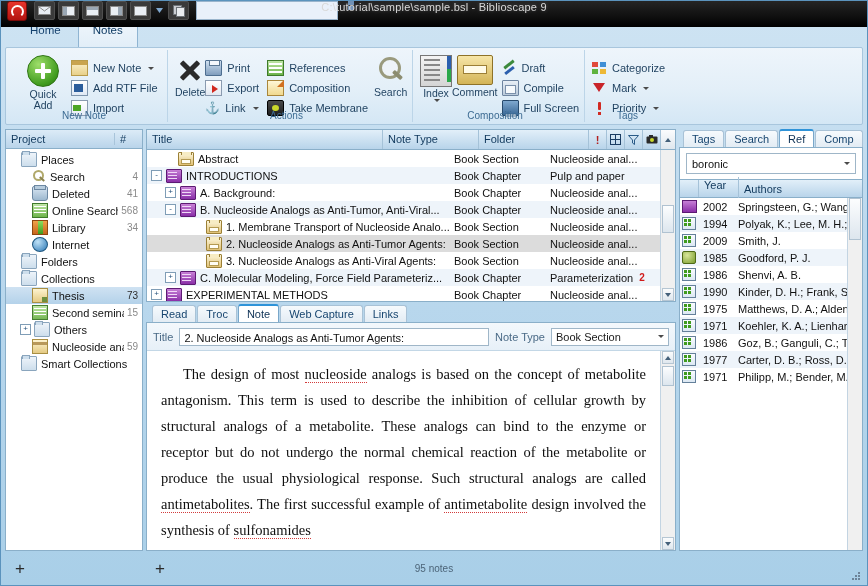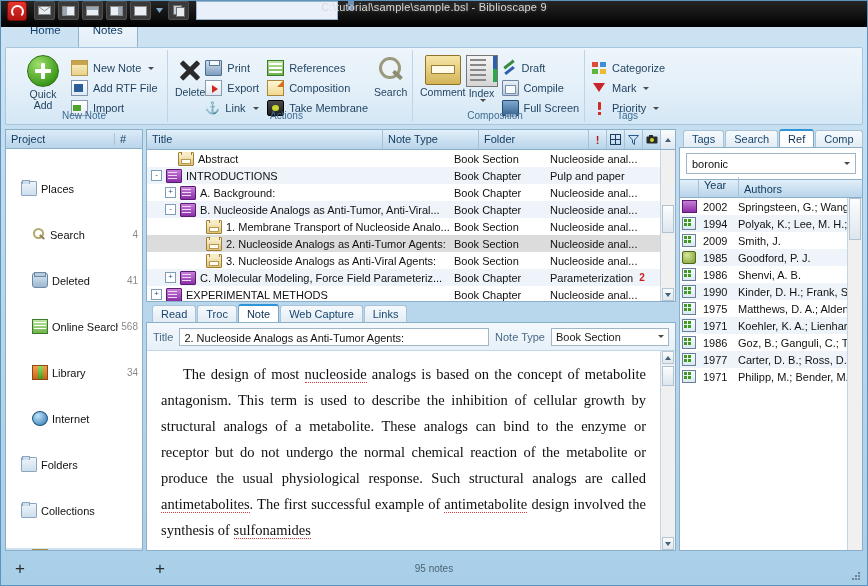--- a/index.html
+++ b/index.html
@@ -149,21 +149,21 @@
   
   .sidebar{width:138px;flex:0 0 138px;display:flex;flex-direction:column;min-height:0;}
   .ph{
     height:18px;flex:0 0 18px;display:flex;align-items:center;
     background:linear-gradient(180deg,#dcebf7,#b9d4ea);
     border-bottom:1px solid #8aafc9;font-size:11px;color:#123a5e;
   }
   .ph .t{padding-left:5px;flex:1;}
   .ph .n{width:22px;text-align:left;border-left:1px solid #a8c4da;padding-left:5px;}
   .tree{flex:1;overflow:hidden;background:#fff;padding-top:2px;}
-  .trow{height:17px;display:flex;align-items:center;font-size:11px;color:#111;padding-right:4px;position:relative;margin-top:29px;}
+  .trow{height:17px;display:flex;align-items:center;font-size:11px;color:#111;padding-right:4px;position:relative;}
   .trow.sel{background:linear-gradient(180deg,#cfe2f2,#b4d2ea);}
   .trow .exp{width:9px;height:9px;border:1px solid #7f9db6;background:#fff;font-size:8px;line-height:7px;text-align:center;color:#26527c;margin-left:3px;flex:0 0 9px;}
   .trow .sp{width:9px;flex:0 0 9px;margin-left:3px;}
   .trow .lbl{flex:1;white-space:nowrap;overflow:hidden;}
   .trow .cnt{color:#8a8a8a;font-size:10px;padding-left:3px;}
   .trow.sel .cnt{color:#2b2b2b;}
   .ti{width:14px;height:13px;margin:0 4px 0 3px;flex:0 0 14px;position:relative;}
   .fold{background:linear-gradient(180deg,#eef4fa,#cddeec);border:1px solid #8aa5bd;border-radius:1px;}
   .fold:before{content:"";position:absolute;left:0;top:-2px;width:6px;height:3px;background:#cddeec;border:1px solid #8aa5bd;border-bottom:none;}
   .i-search{background:none;}
@@ -410,28 +410,28 @@
         </div>
       </div>
       <div class="bigbtn" style="width:46px;margin-left:6px">
         <div class="ic-search"></div>
         <div class="cap">Search</div>
       </div>
       <div class="glabel">Actions</div>
     </div>
 
     <div class="group" style="width:172px">
-      <div class="bigbtn" style="width:50px">
-        <div class="ic-comment"></div>
-        <div class="cap">Comment</div>
-      </div>
       <div class="bigbtn" style="width:38px">
         <div class="ic-index"></div>
         <div class="cap">Index</div>
         <div class="caret"></div>
+      </div>
+      <div class="bigbtn" style="width:50px">
+        <div class="ic-comment"></div>
+        <div class="cap">Comment</div>
       </div>
       <div class="smallcol" style="margin-left:4px">
         <div class="item">
           <span class="ic ic-draft"></span>
           <span>Draft</span>
         </div>
         <div class="item">
           <span class="ic ic-compile"></span>
           <span>Compile</span>
         </div>

